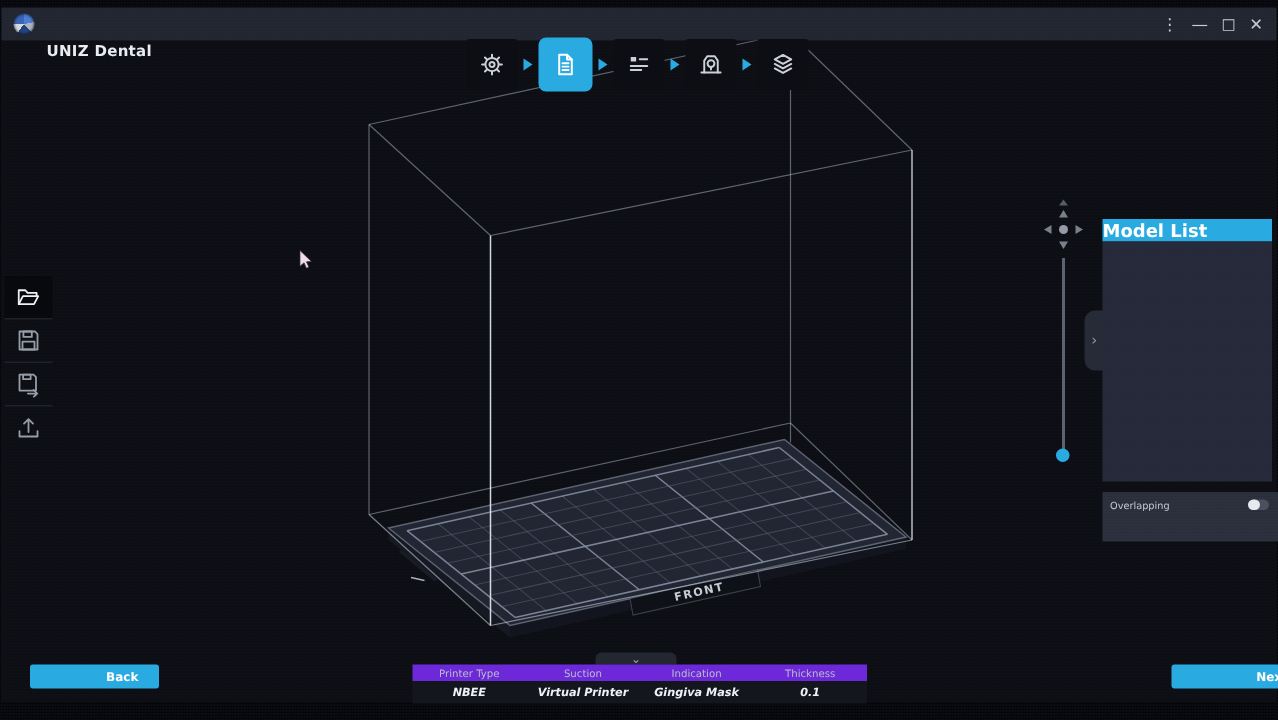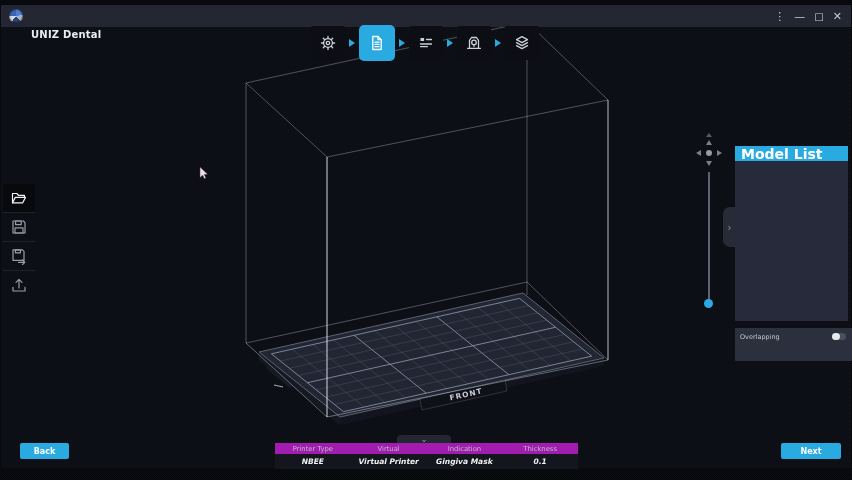--- a/index.html
+++ b/index.html
@@ -68,43 +68,43 @@
   .collapse-tab{
     position:absolute;left:723px;top:207px;width:13px;height:40px;z-index:6;
     background:#272b37;border-radius:7px 0 0 7px;
     display:flex;align-items:center;justify-content:center;
     color:#8e949f;font-size:10px;
   }
   
   .model-panel{position:absolute;left:735px;top:146px;width:113px;z-index:6;}
   .model-header{
     height:15px;background:var(--accent,#29abe2);color:#fff;
-    font-size:14px;font-weight:bold;display:flex;align-items:center;padding-left:6px;
+    font-size:12px;font-weight:bold;display:flex;align-items:center;
   }
   .model-body{height:160px;background-color:#242837;}
   .toggle-area{position:absolute;left:735px;top:328px;width:117px;height:33px;z-index:6;background-color:#2a2e3a;}
   .toggle-row{height:13px;display:flex;align-items:center;padding:2px 6px 0 5px;}
   .toggle-label{color:#c3c8d0;font-size:6.5px;flex:1;}
   .switch{width:14px;height:7px;border-radius:4px;background:#4a505d;position:relative;}
   .switch .knob{position:absolute;left:0;top:0;width:8px;height:7px;border-radius:4px;background:#e6e9ee;}
   
   .backbtn,.nextbtn{
     position:absolute;top:443px;height:16px;background:var(--accent,#29abe2);
     border-radius:2px;color:#fff;font-size:8px;font-weight:bold;
-    display:flex;align-items:center;justify-content:center;z-index:6;
+    display:flex;align-items:center;justify-content:center;z-index:6;padding-left:37px;
   }
   .backbtn{left:20px;width:49px;}
   .nextbtn{left:781px;width:60px;}
   .settings-tab{
     position:absolute;left:397px;top:435px;width:54px;height:8px;z-index:6;
     background:#232732;border-radius:4px 4px 0 0;
     display:flex;align-items:center;justify-content:center;color:#9aa0aa;font-size:8px;line-height:5px;
   }
   .settings-bar{position:absolute;left:275px;top:443px;width:303px;z-index:6;}
-  .settings-head{display:flex;height:11px;background:#a21caf;}
+  .settings-head{display:flex;height:11px;background:#6d28d9;}
   .settings-vals{display:flex;height:15px;background-color:#14161d;font-style:italic;}
   .settings-head .cell{flex:1;display:flex;align-items:center;justify-content:center;color:#b9bfc8;font-size:6.8px;}
   .settings-vals .cell{flex:1;display:flex;align-items:center;justify-content:center;color:#eef1f5;font-size:7.5px;font-weight:bold;}
 </style>
 </head>
 <body class="dither">
 
 <div class="main dither"></div>
 
 <svg class="scene" width="852" height="480" viewBox="0 0 852 480">
@@ -287,21 +287,21 @@
 
 <div class="backbtn">Back</div>
 <div class="nextbtn">Next</div>
 
 <div class="settings-tab">
   <span>⌄</span>
 </div>
 <div class="settings-bar">
   <div class="settings-head">
     <div class="cell">Printer Type</div>
-    <div class="cell">Virtual</div>
+    <div class="cell">Suction</div>
     <div class="cell">Indication</div>
     <div class="cell">Thickness</div>
   </div>
   <div class="settings-vals">
     <div class="cell">NBEE</div>
     <div class="cell">Virtual Printer</div>
     <div class="cell">Gingiva Mask</div>
     <div class="cell">0.1</div>
   </div>
 </div>

